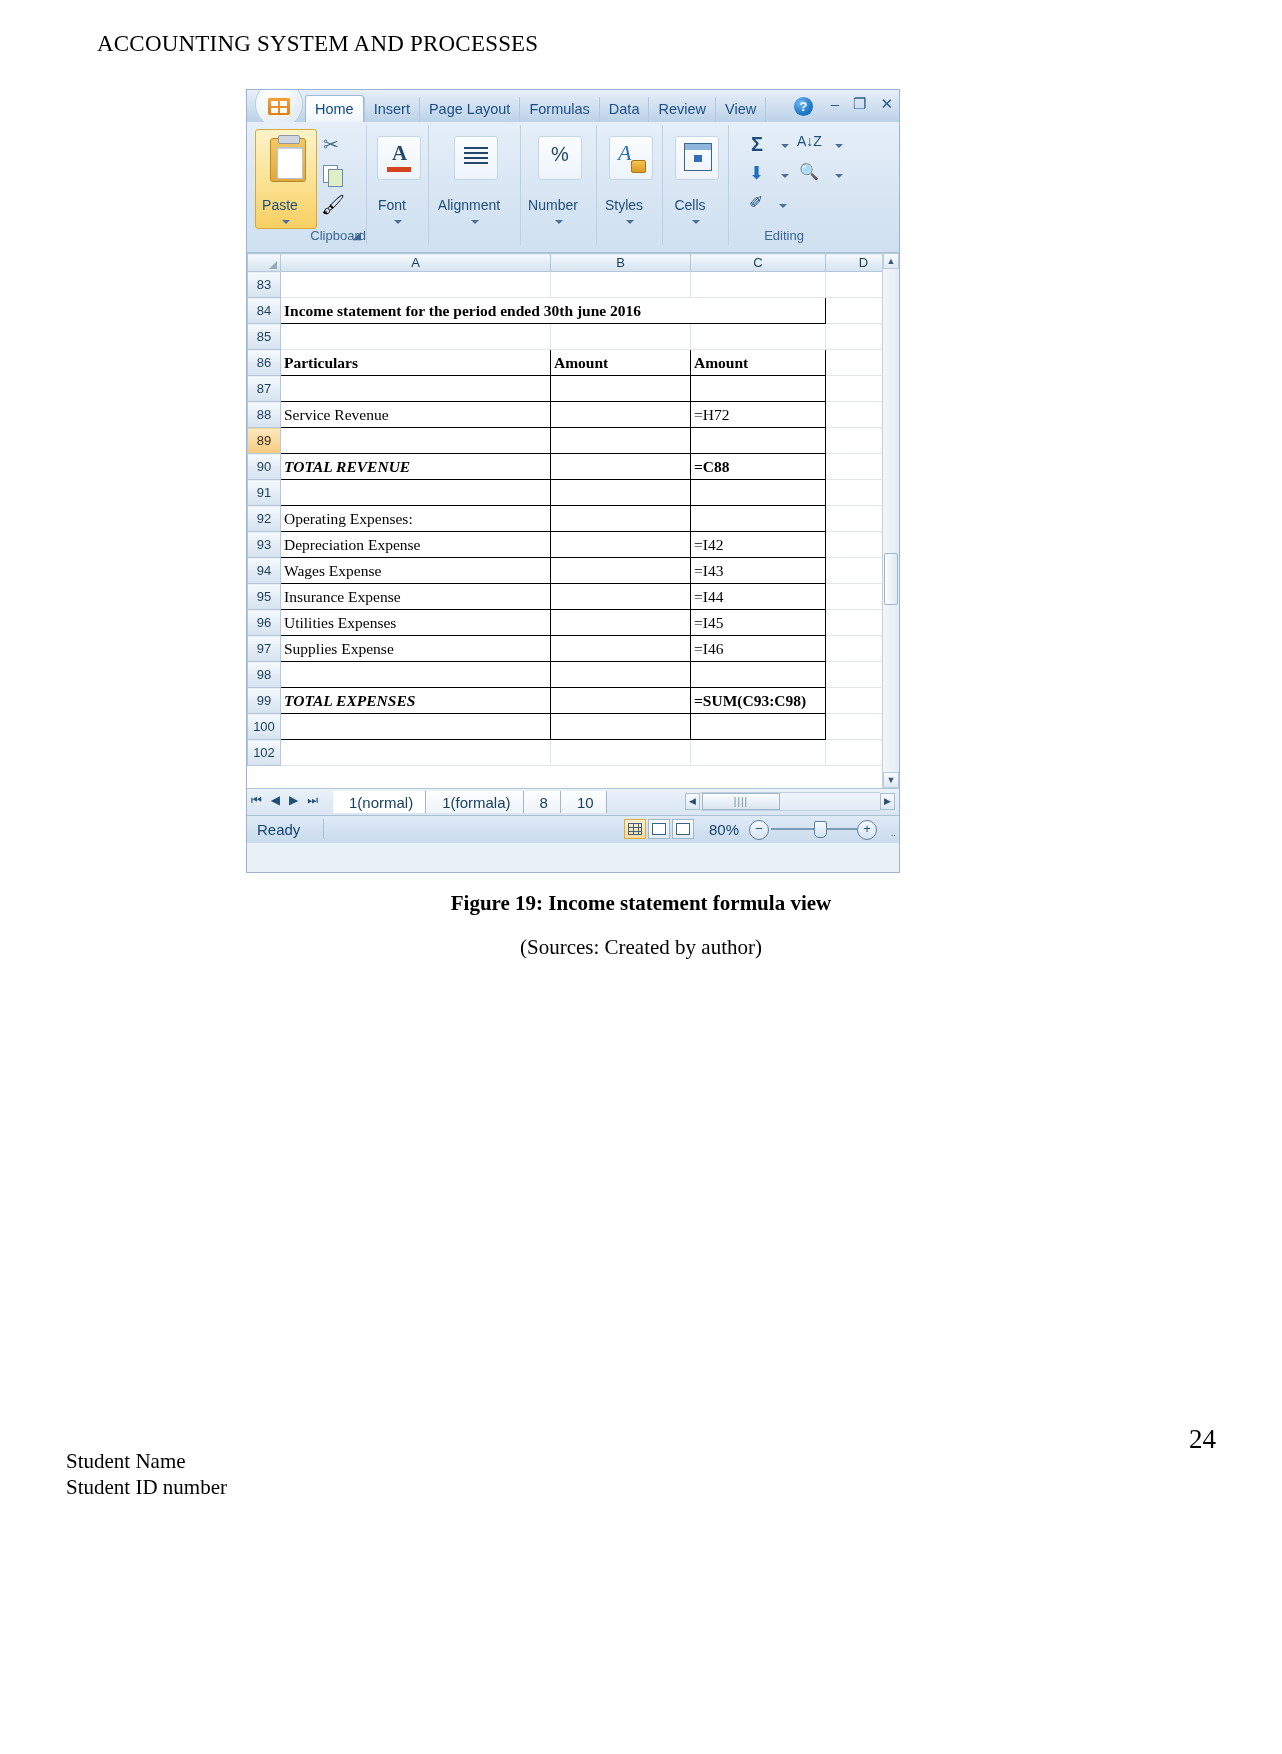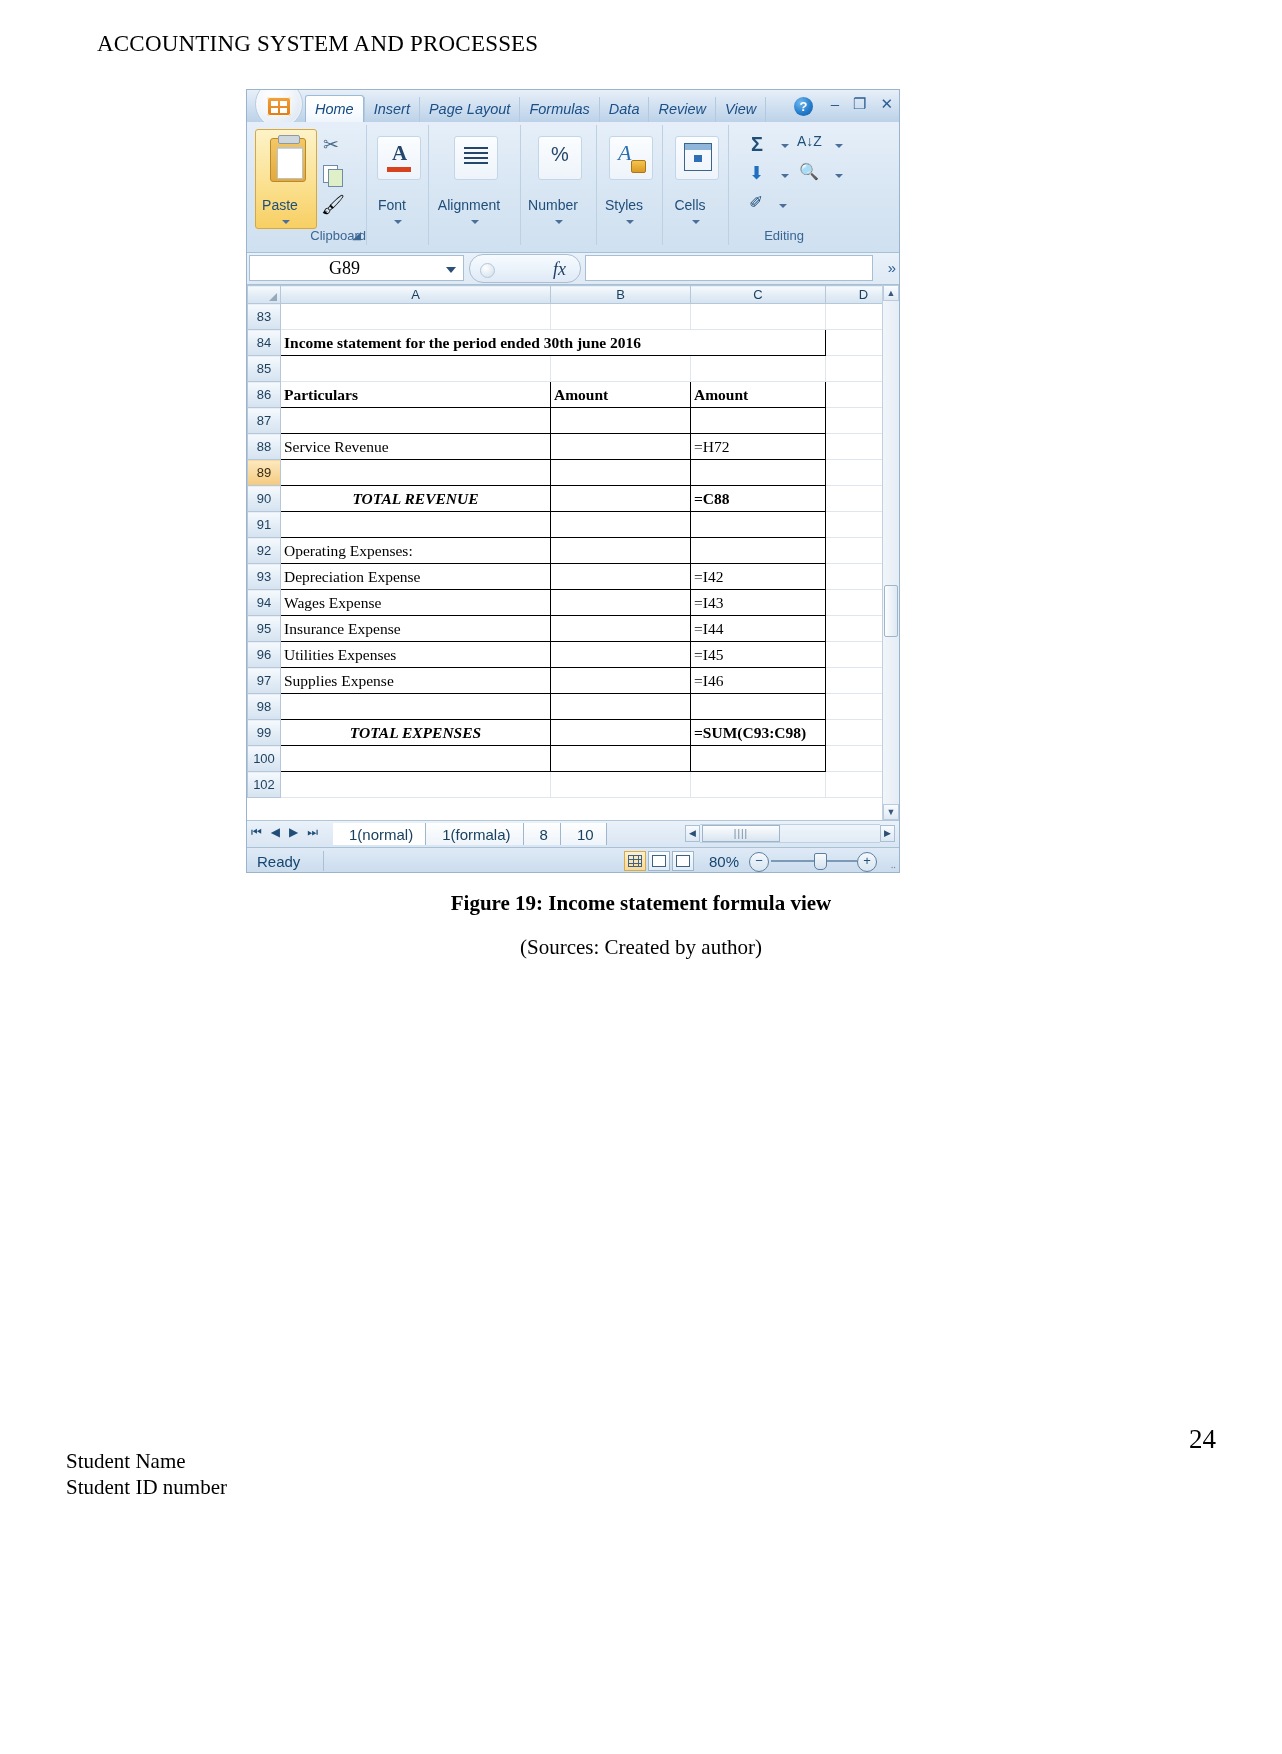--- a/index.html
+++ b/index.html
@@ -122,21 +122,20 @@
     align-items: flex-end;
     height: 25px;
   }
   .tab {
     padding: 4px 9px 5px 9px;
     font-size: 14.5px;
     color: #1b4f86;
     border-left: 1px solid #b4c9de;
     white-space: nowrap;
     line-height: 16px;
-    font-style: italic;
   }
   .tab:last-child { border-right: 1px solid #b4c9de; }
   .tab.active {
     background: linear-gradient(180deg,#ffffff 0%,#f7fbff 70%,#eef5fc 100%);
     border: 1px solid #9fbad4;
     border-bottom: none;
     border-radius: 3px 3px 0 0;
     color: #14497f;
     font-weight: normal;
     padding-top: 5px;
@@ -389,21 +388,21 @@
     padding: 0 3px;
     font-size: 15.5px;
     color: #000;
     vertical-align: middle;
     overflow: hidden;
     white-space: nowrap;
     background: #fff;
   }
   td.cell.bx { border: 1px solid #000; }
   td.cell.b  { font-weight: bold; }
-  td.cell.bi { font-weight: bold; font-style: italic; text-align: center; }
+  td.cell.bi { font-weight: bold; font-style: italic; }
   td.cell.title {
     font-weight: bold;
     border: 1px solid #000;
   }
 
   
   .vscroll {
     position: absolute;
     right: 0; top: 0; bottom: 0;
     width: 16px;
@@ -690,32 +689,20 @@
         </div>
         <div class="e-row">
           <span class="e-item" style="left:14px; top:1px; font-size:17px;">✐</span>
           <span class="e-caret" style="left:44px; top:13px;"></span>
         </div>
       </div>
       <div class="group-label">Editing</div>
     </div>
   </div>
 
-  <div class="formulabar">
-    <div class="namebox">
-      <span class="val">G89</span>
-      <span class="dd"></span>
-    </div>
-    <div class="fx-pill">
-      <span class="dot"></span>
-      <span class="fx">fx</span>
-    </div>
-    <div class="fbar-input"></div>
-    <div class="fbar-expand">»</div>
-  </div>
 
   <div class="gridwrap">
     <table class="sheet">
       <colgroup>
         <col class="cr">
           <col class="ca">
           <col class="cb">
           <col class="cc">
           <col class="cd">
       </colgroup>

